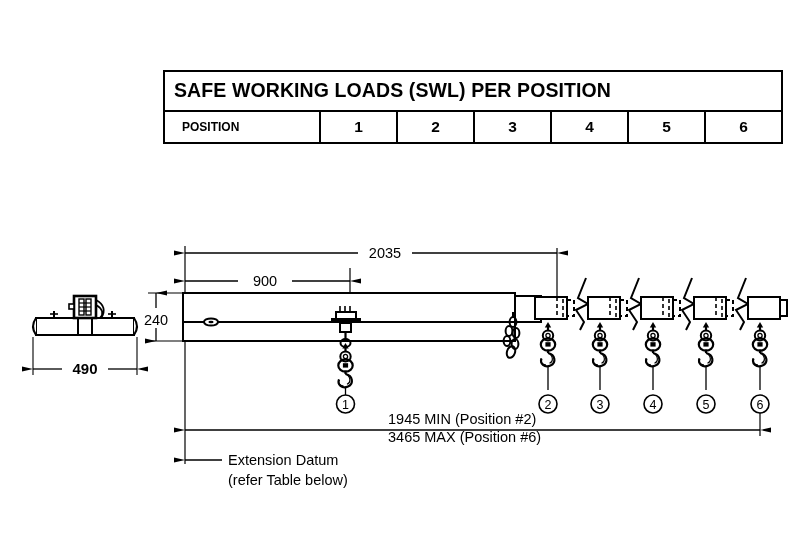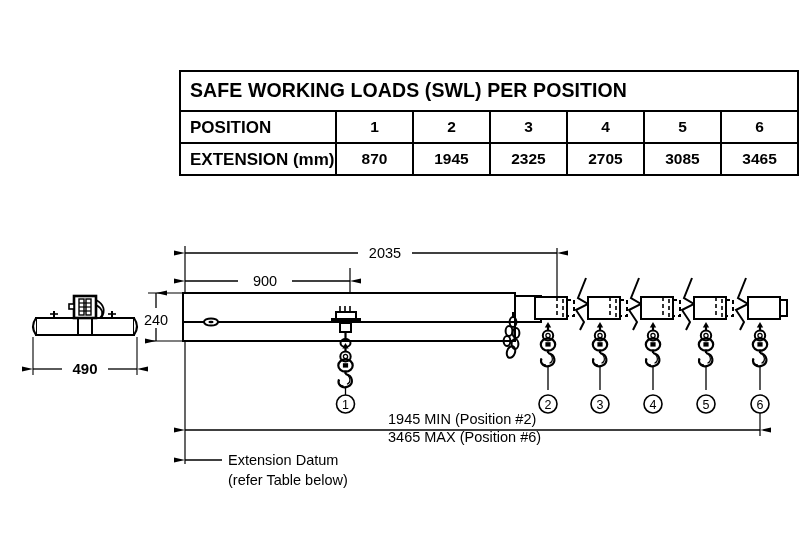--- a/index.html
+++ b/index.html
@@ -2,28 +2,28 @@
 <html><head>
 <meta charset="utf-8">
 <title>SWL Drawing</title>
 <style>
   html,body{margin:0;padding:0;background:#ffffff;}
   body{width:800px;height:534px;position:relative;overflow:hidden;
        font-family:"Liberation Sans", sans-serif;color:#000;}
   #stage{position:absolute;left:0;top:0;width:800px;height:534px;}
 
   
-  .swl-table{position:absolute;left:179px;top:70px;width:619px;
+  .swl-table{position:absolute;left:163px;top:70px;width:619px;
              border-collapse:collapse;table-layout:fixed;}
   .swl-table td{border:2px solid #000;padding:0;height:30px;
                 font-size:15.5px;font-weight:bold;text-align:center;
                 vertical-align:middle;color:#000;line-height:1;}
   .swl-table td.title{text-align:left;padding-left:9px;font-size:19.5px;
                       height:38px;letter-spacing:.1px;}
-  .swl-table td.rowlabel{text-align:left;padding-left:9px;font-size:17px;}
+  .swl-table td.rowlabel{text-align:left;padding-left:17px;font-size:12px;}
   .colw-label{width:156px;}
   .colw-cell{width:77px;}
 
   
   #draw{position:absolute;left:0;top:0;width:800px;height:534px;}
   #draw text{font-family:"Liberation Sans", sans-serif;fill:#000;}
 </style>
 </head>
 <body>
 
@@ -45,29 +45,20 @@
       </tr>
       <tr>
         <td class="rowlabel">POSITION</td>
         <td>1</td>
         <td>2</td>
         <td>3</td>
         <td>4</td>
         <td>5</td>
         <td>6</td>
       </tr>
-      <tr>
-        <td class="rowlabel">EXTENSION (mm)</td>
-        <td>870</td>
-        <td>1945</td>
-        <td>2325</td>
-        <td>2705</td>
-        <td>3085</td>
-        <td>3465</td>
-      </tr>
     </tbody>
   </table>
 
   <svg id="draw" viewBox="0 0 800 534">
     <defs>
       <marker id="arrL" markerWidth="12" markerHeight="8" refX="11" refY="4" orient="auto" markerUnits="userSpaceOnUse">
         <path d="M11,4 L0,1.6 L0,6.4 Z" fill="#000"></path>
       </marker>
       <marker id="arrR" markerWidth="12" markerHeight="8" refX="1" refY="4" orient="auto" markerUnits="userSpaceOnUse">
         <path d="M1,4 L12,1.6 L12,6.4 Z" fill="#000"></path>

